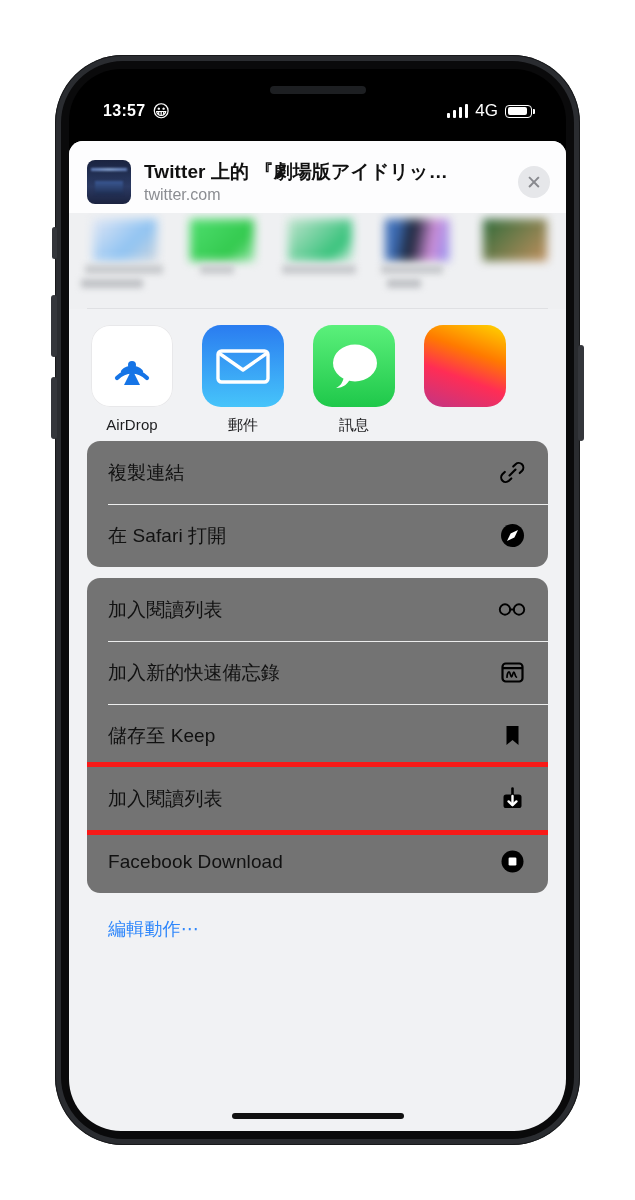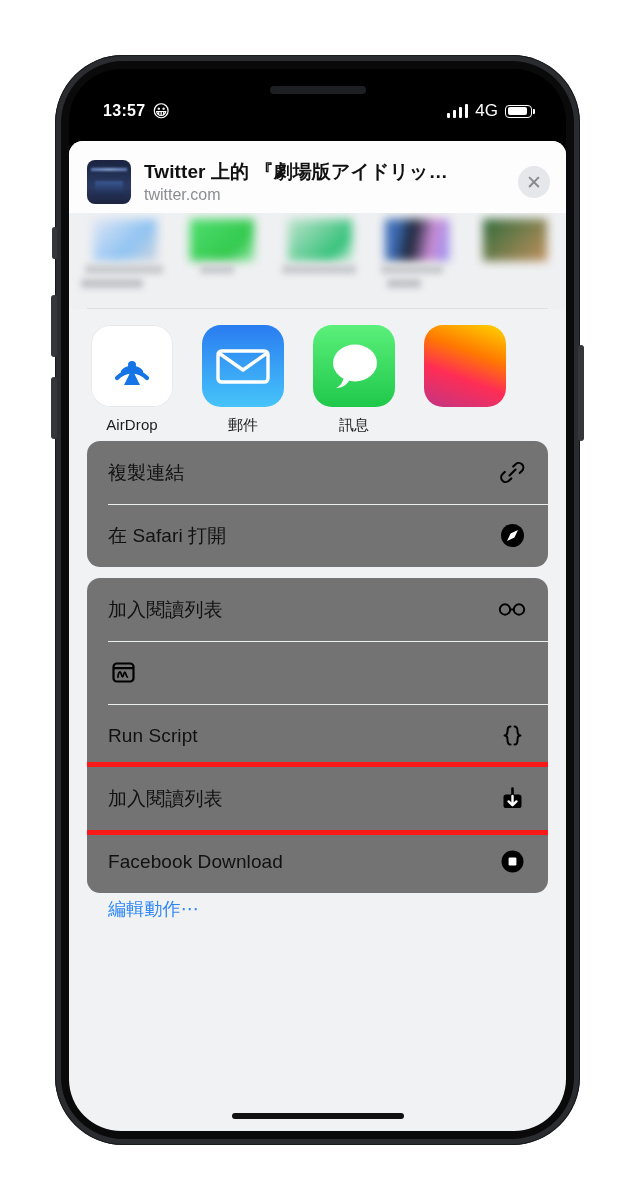--- a/index.html
+++ b/index.html
@@ -146,21 +146,21 @@
     padding:0 21px; position:relative; background:#737373;
   }
   .row + .row::before {
     content:""; position:absolute; left:21px; right:0; top:0; height:1px; background:#eceded;
   }
   .row-lb { font-size:19px; color:#111; letter-spacing:.1px; }
   .row-ic { width:30px; height:30px; display:flex; align-items:center; justify-content:center; color:#000; flex:0 0 30px; }
   .row-ic svg { display:block; }
 
   .edit {
-    margin-top:4px; padding:0 21px; font-size:18px; color:#2f87fb; letter-spacing:.2px;
+    margin-top:24px; padding:0 21px; font-size:18px; color:#2f87fb; letter-spacing:.2px;
   }
 
   
   .hl-wrap { position:relative; }
   .hl-box {
     position:absolute; left:-5px; right:-5px; top:-5px; bottom:-5px;
     border:5px solid #f71a18; border-radius:4px; pointer-events:none; z-index:3;
   }
 
   .home-ind {
@@ -313,39 +313,39 @@
               <span class="row-ic">
                 <svg width="30" height="27" viewBox="0 0 30 27" fill="none" stroke="#000" stroke-width="1.9">
                   <circle cx="8" cy="13.5" r="5.2"></circle>
                   <circle cx="22" cy="13.5" r="5.2"></circle>
                   <path d="M13.2 13.5 h3.6" stroke-linecap="round"></path>
                 </svg>
               </span>
             </div>
 
             <div class="row">
+              <span class="row-lb">加入新的快速備忘錄</span>
               <span class="row-ic">
                 <svg width="27" height="27" viewBox="0 0 27 27">
                   <rect x="3.5" y="4.5" width="20" height="18" rx="3.2" fill="none" stroke="#000" stroke-width="2.2"></rect>
                   <path d="M3.6 9.2 h19.8" stroke="#000" stroke-width="2.2"></path>
                   <path d="M8 18.2 c0-3.2 1.1-5.4 2.1-5.4 c1.1 0 1.3 5 2.4 5 c1 0 1.3-4.6 2.3-4.6 c1.1 0 1.5 5 2.6 5" fill="none" stroke="#000" stroke-width="1.7" stroke-linecap="round" stroke-linejoin="round"></path>
                 </svg>
               </span>
             </div>
 
-
-            <div class="row">
-              <span class="row-lb">Run Script</span>
-              <span class="row-ic">
-                <svg width="27" height="27" viewBox="0 0 27 27" fill="none" stroke="#000" stroke-width="2" stroke-linecap="round" stroke-linejoin="round">
-                  <path d="M11.5 4.5 c-3 0-3 3.5-3 4.6 c0 1.4-.6 4.4-3 4.4 c2.4 0 3 3 3 4.4 c0 1.1 0 4.6 3 4.6"></path>
-                  <path d="M15.5 4.5 c3 0 3 3.5 3 4.6 c0 1.4 .6 4.4 3 4.4 c-2.4 0-3 3-3 4.4 c0 1.1 0 4.6-3 4.6"></path>
-                </svg>
-              </span>
-            </div>
+            <div class="row">
+              <span class="row-lb">儲存至 Keep</span>
+              <span class="row-ic">
+                <svg width="27" height="27" viewBox="0 0 27 27">
+                  <path d="M7.5 4 h12 v19 l-6-5 l-6 5 Z" fill="#000"></path>
+                </svg>
+              </span>
+            </div>
+
 
             <div class="hl-wrap">
               <div class="row">
                 <span class="row-lb">加入閱讀列表</span>
                 <span class="row-ic">
                   <svg width="27" height="27" viewBox="0 0 27 27">
                     <rect x="4.5" y="9.5" width="18" height="13.5" rx="2.6" fill="#000"></rect>
                     <path d="M13.5 3.6 v10.6" stroke="#000" stroke-width="2.6" stroke-linecap="round"></path>
                     <path d="M9 11.6 L13.5 16.3 L18 11.6" fill="none" stroke="#000" stroke-width="2.6" stroke-linecap="round" stroke-linejoin="round"></path>
                     <path d="M9.6 16.4 L13.5 20.2 L17.4 16.4" fill="none" stroke="#fff" stroke-width="2.4" stroke-linecap="round" stroke-linejoin="round"></path>

